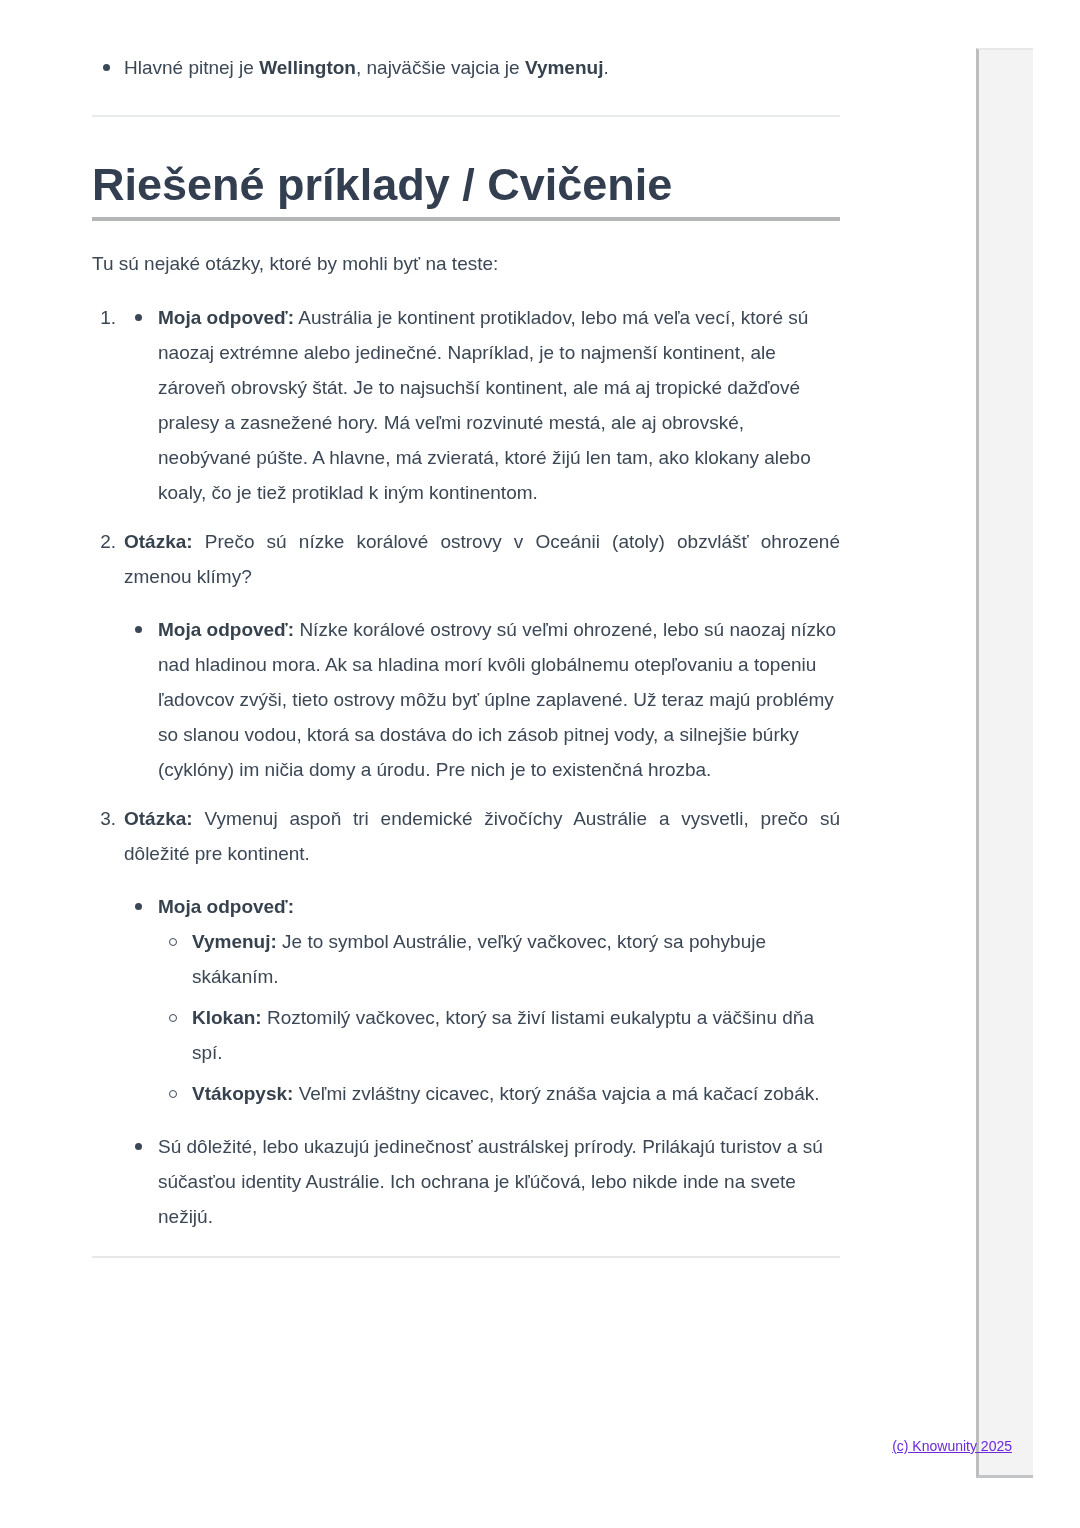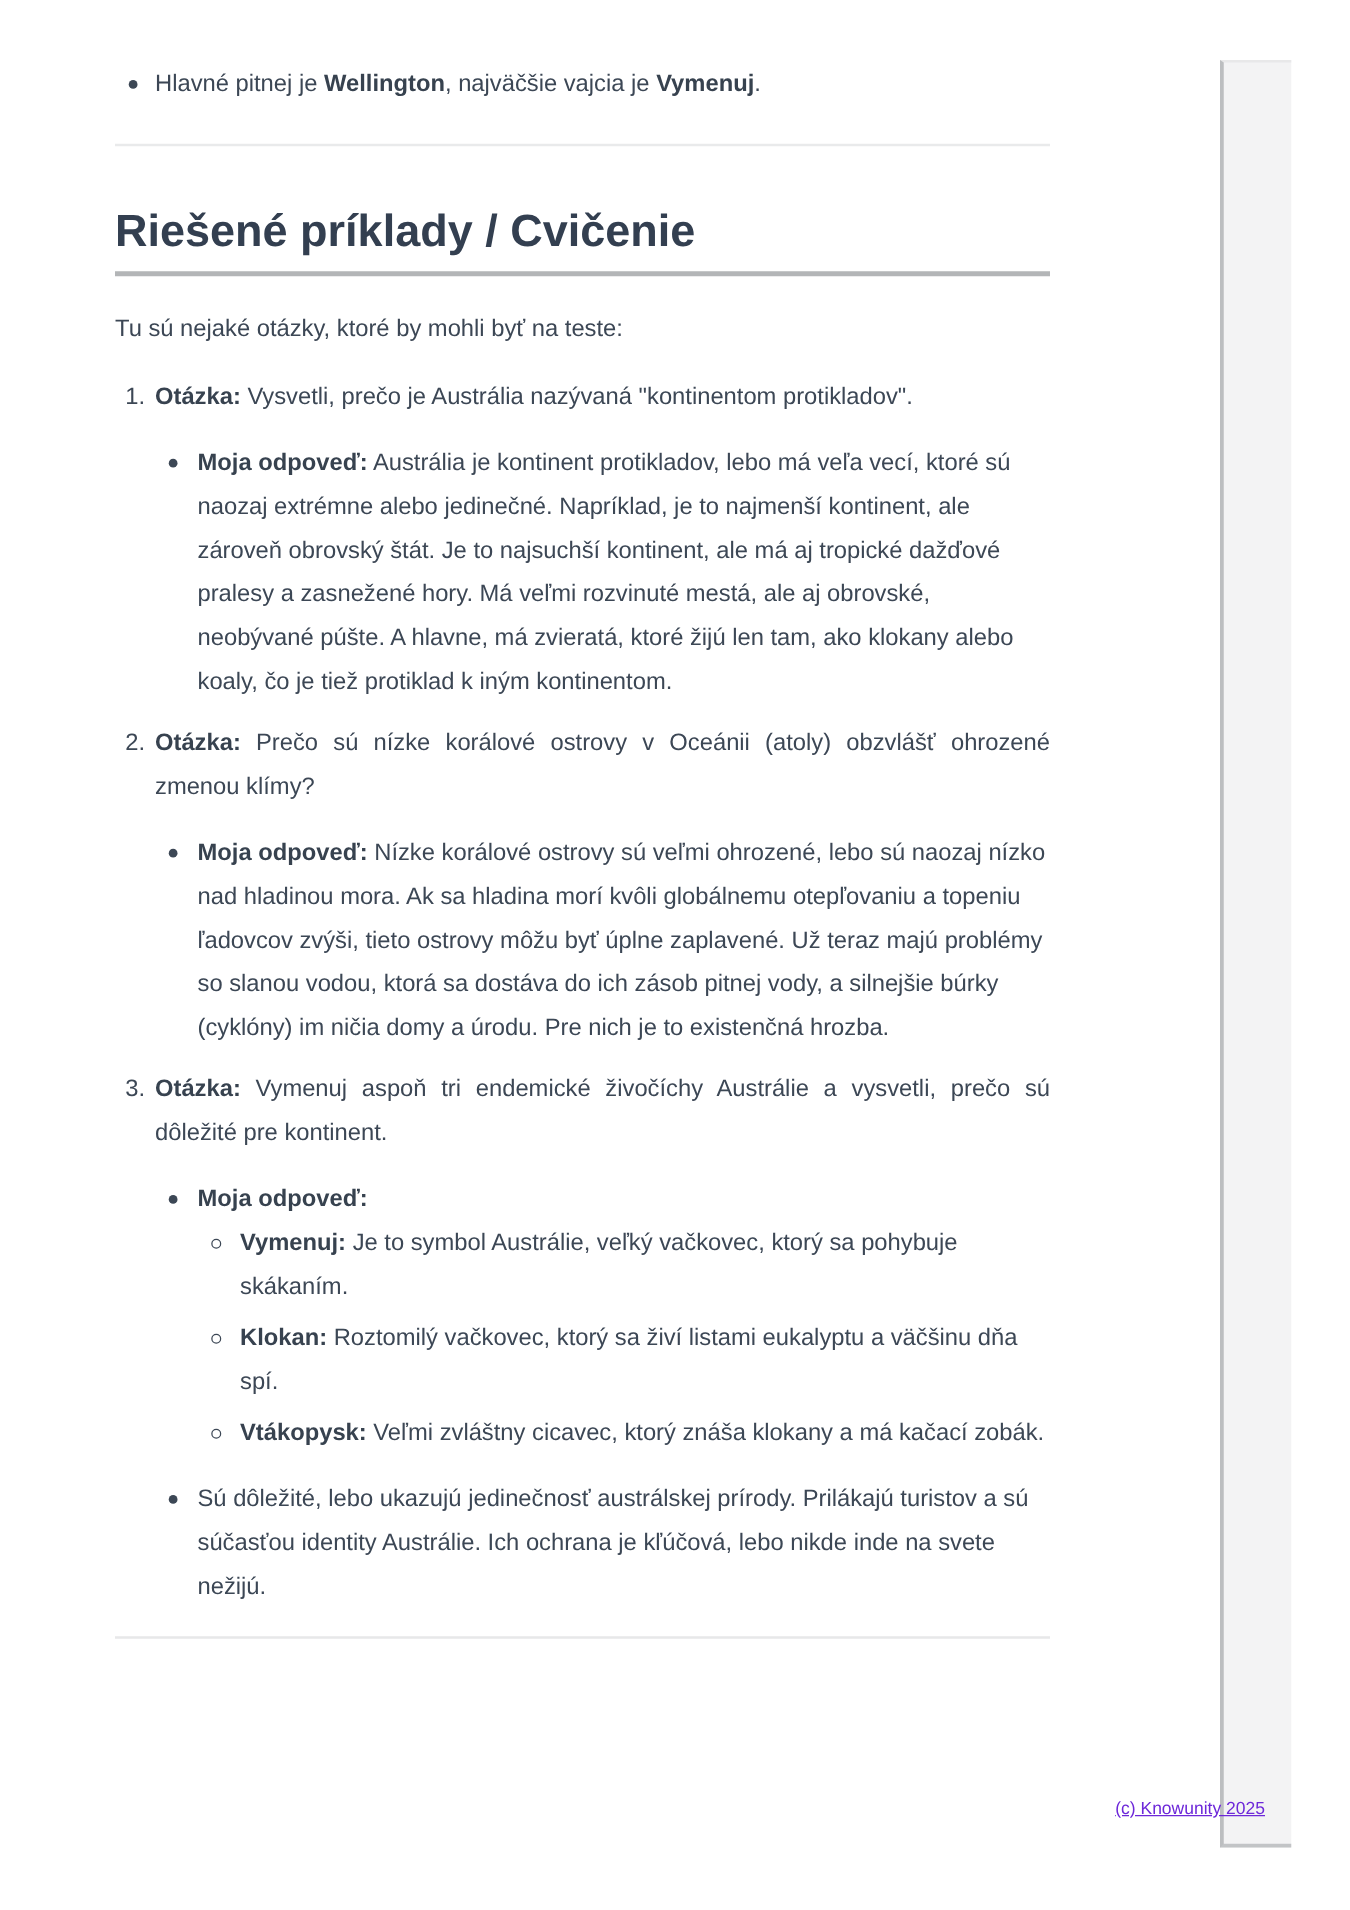--- a/index.html
+++ b/index.html
@@ -39,21 +39,21 @@
     border: 1.6px solid #3c4755;
     border-radius: 50%;
     background: transparent;
   }
   .rule-thin {
     height: 2px; background: #e9eaeb;
     margin: 30px 0 0 0; border: 0;
   }
   h1.page-heading {
     margin: 46px 0 0 0;
-    font-size: 36px;
+    font-size: 45px;
     line-height: 44px;
     font-weight: bold;
     color: #333f50;
     letter-spacing: 0px;
   }
   .rule-heading {
     height: 4px; background: #b3b5b7;
     margin: 10px 0 0 0; border: 0;
   }
   .lead { margin-top: 25px; }
@@ -124,21 +124,20 @@
 
   <h1 class="page-heading">Riešené príklady / Cvičenie</h1>
   <div class="rule-heading"></div>
 
   <p class="lead">Tu sú nejaké otázky, ktoré by mohli byť na teste:</p>
 
   <div class="qa-list">
 
     <div class="qa-item">
       <span class="qa-num">1.</span>
-      <div class="q-text"><strong>Otázka:</strong><span> Vysvetli, prečo je Austrália nazývaná "kontinentom protikladov".</span></div>
       <div class="answers">
         <div class="ans">
           <span class="dot"></span>
           <strong>Moja odpoveď:</strong><span> Austrália je kontinent protikladov, lebo má veľa vecí, ktoré sú naozaj extrémne alebo jedinečné. Napríklad, je to najmenší kontinent, ale zároveň obrovský štát. Je to najsuchší kontinent, ale má aj tropické dažďové pralesy a zasnežené hory. Má veľmi rozvinuté mestá, ale aj obrovské, neobývané púšte. A hlavne, má zvieratá, ktoré žijú len tam, ako klokany alebo koaly, čo je tiež protiklad k iným kontinentom.</span>
         </div>
       </div>
     </div>
 
     <div class="qa-item">
       <span class="qa-num">2.</span>
@@ -162,21 +161,21 @@
             <div class="sub-item">
               <span class="ring"></span>
               <strong>Vymenuj:</strong><span> Je to symbol Austrálie, veľký vačkovec, ktorý sa pohybuje skákaním.</span>
             </div>
             <div class="sub-item">
               <span class="ring"></span>
               <strong>Klokan:</strong><span> Roztomilý vačkovec, ktorý sa živí listami eukalyptu a väčšinu dňa spí.</span>
             </div>
             <div class="sub-item">
               <span class="ring"></span>
-              <strong>Vtákopysk:</strong><span> Veľmi zvláštny cicavec, ktorý znáša klokany a má kačací zobák.</span>
+              <strong>Vtákopysk:</strong><span> Veľmi zvláštny cicavec, ktorý znáša vajcia a má kačací zobák.</span>
             </div>
           </div>
         </div>
         <div class="ans closing-ans">
           <span class="dot"></span>
           <span>Sú dôležité, lebo ukazujú jedinečnosť austrálskej prírody. Prilákajú turistov a sú súčasťou identity Austrálie. Ich ochrana je kľúčová, lebo nikde inde na svete nežijú.</span>
         </div>
       </div>
     </div>
 

